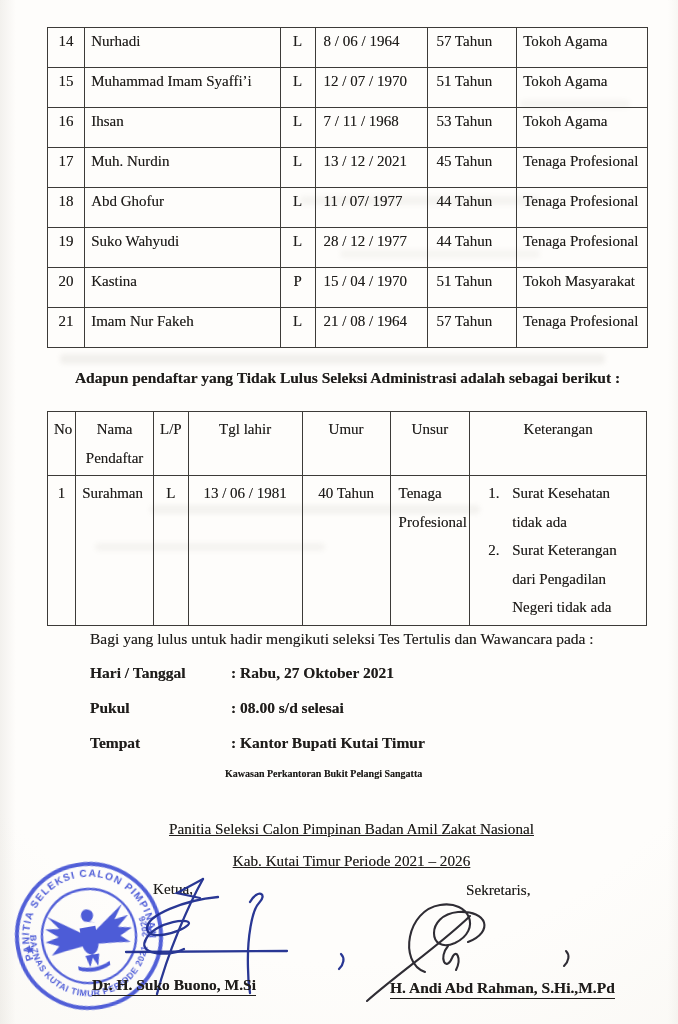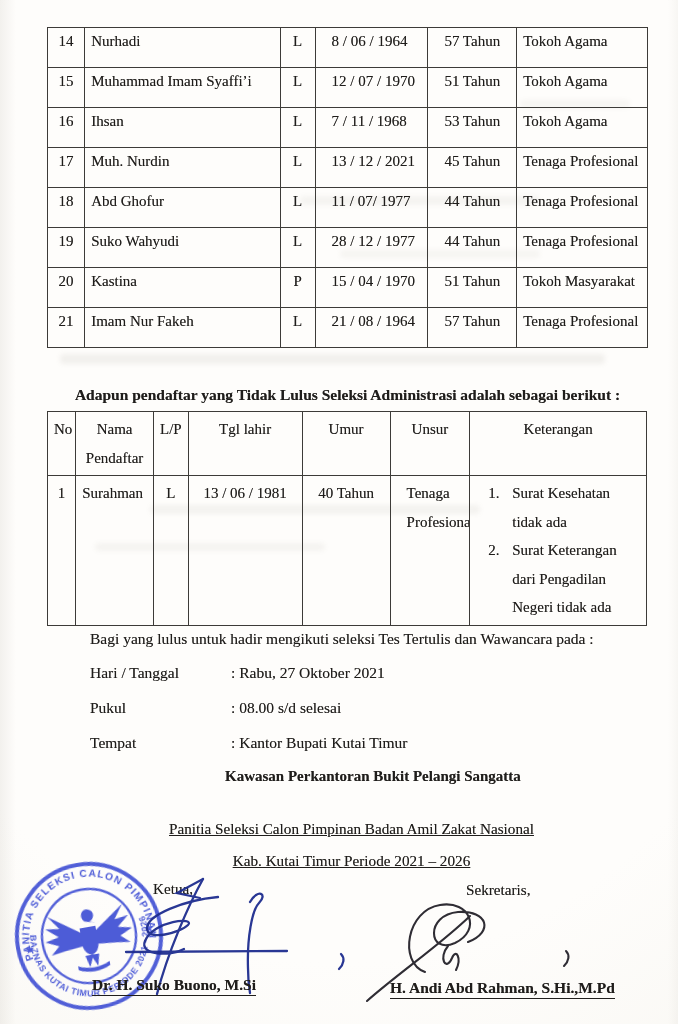--- a/index.html
+++ b/index.html
@@ -17,32 +17,32 @@
       radial-gradient(120% 90% at 50% 40%, #fefdfb 60%, #f7f5f0 100%);
   }
   table{border-collapse:collapse;table-layout:fixed;position:absolute;font-size:15px;line-height:1.35;}
   td,th{border:1px solid #3d3b38;vertical-align:top;padding:3px 6px;font-weight:normal;overflow:hidden;}
   .t1{left:47px;top:27px;width:601px;}
   .t1 tr{height:40px;margin-top:48px;}
   .t2{left:47px;top:411px;width:600px;line-height:1.9;}
   .t2 tr.hdr{height:54px;margin-left:8px;}
   .t2 tr.data{height:132px;}
   .c-center{text-align:center;}
-  .c-left8{padding-left:16px;}
+  .c-left8{padding-left:8px;}
   .soft{text-shadow:0 0 .45px rgba(40,38,35,.55);}
   .heading{
-    position:absolute;left:47px;top:386px;width:601px;text-align:center;
+    position:absolute;left:47px;top:369px;width:601px;text-align:center;
     font-weight:bold;font-size:15.5px;
   }
   .ket-item{display:flex;gap:8px;padding-left:12px;}
   .ket-num{flex:0 0 16px;}
   .schedule-intro{position:absolute;left:90px;top:630px;font-size:15.5px;}
-  .sched-row{position:absolute;left:90px;font-size:15.5px;font-weight:normal;}
+  .sched-row{position:absolute;left:90px;font-size:15.5px;font-weight:bold;}
   .sched-label{display:inline-block;width:141px;}
-  .venue2{position:absolute;left:225px;top:768px;font-size:15px;font-weight:bold;}
+  .venue2{position:absolute;left:225px;top:768px;font-size:10px;font-weight:bold;}
   .committee{position:absolute;left:24px;width:655px;text-align:center;font-size:15.2px;text-decoration:underline;}
   .role{position:absolute;font-size:15.2px;}
   .sig-name{position:absolute;font-size:15.5px;font-weight:bold;
     border-bottom:1.7px solid #201e1c;padding-bottom:1px;}
   .smudge{position:absolute;background:#8f8a7c;filter:blur(2.4px);border-radius:4px;}
   .stamp-wrap{position:absolute;left:4px;top:850px;width:170px;height:172px;
     transform:rotate(-10deg);opacity:.92;}
   .sig-overlay{position:absolute;left:0;top:0;width:678px;height:1024px;pointer-events:none;}
 </style>
 </head>

